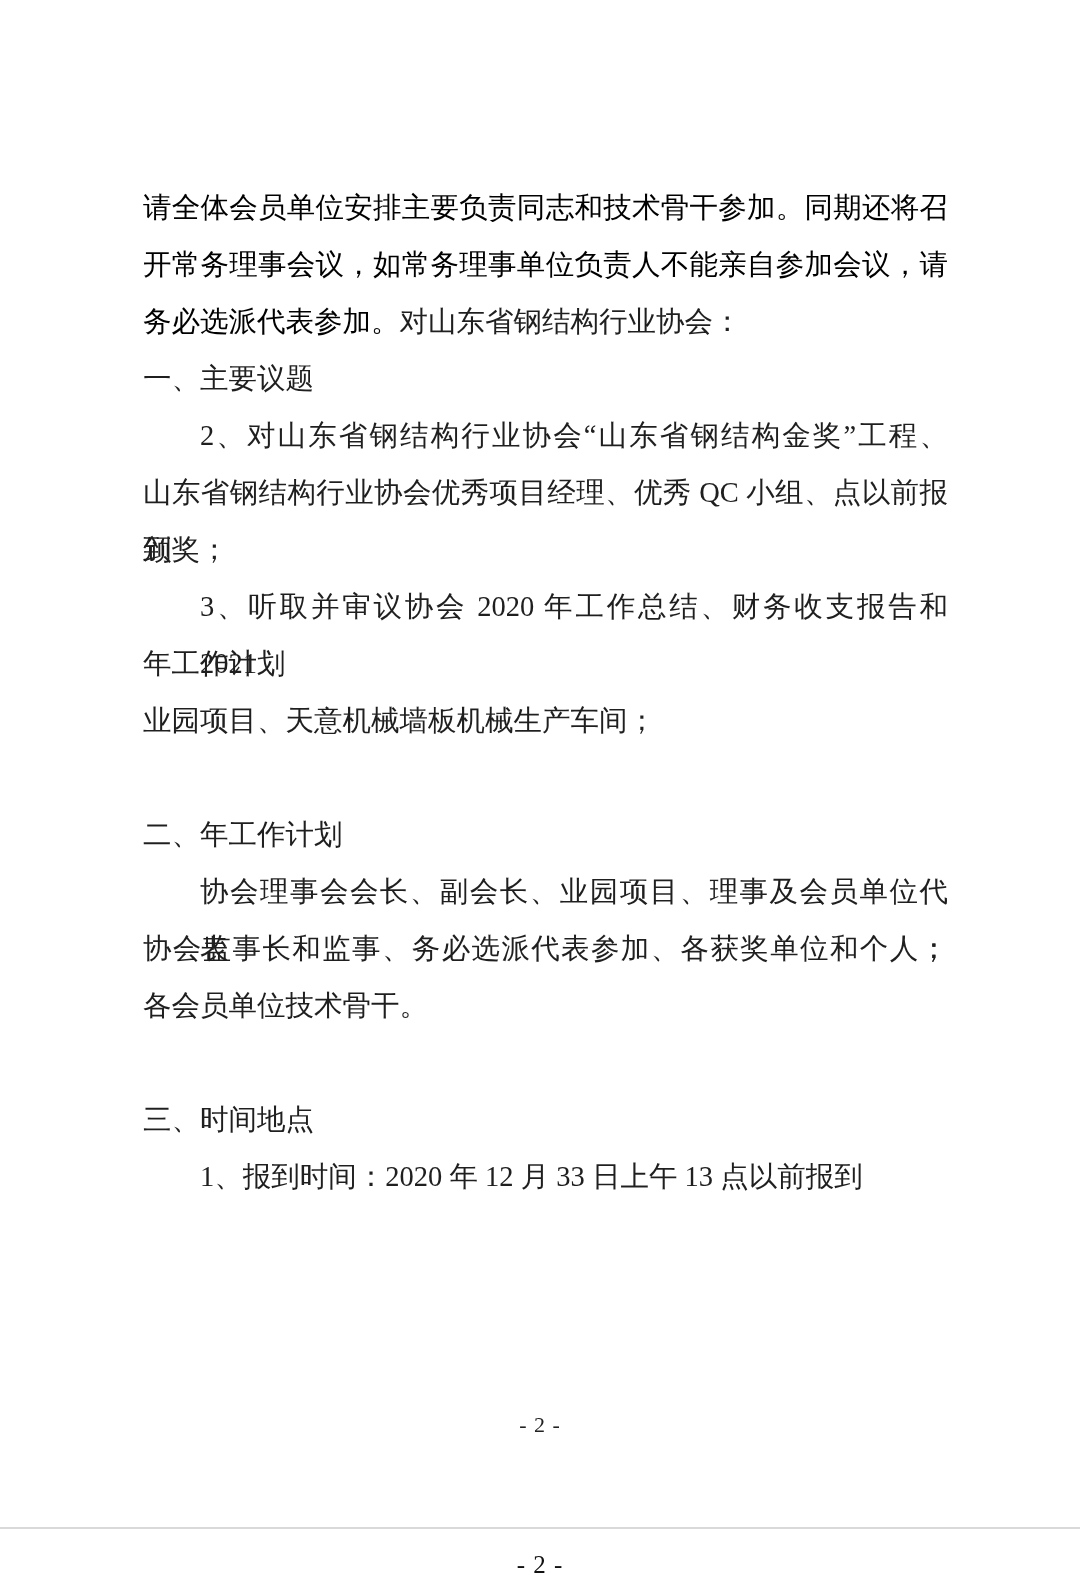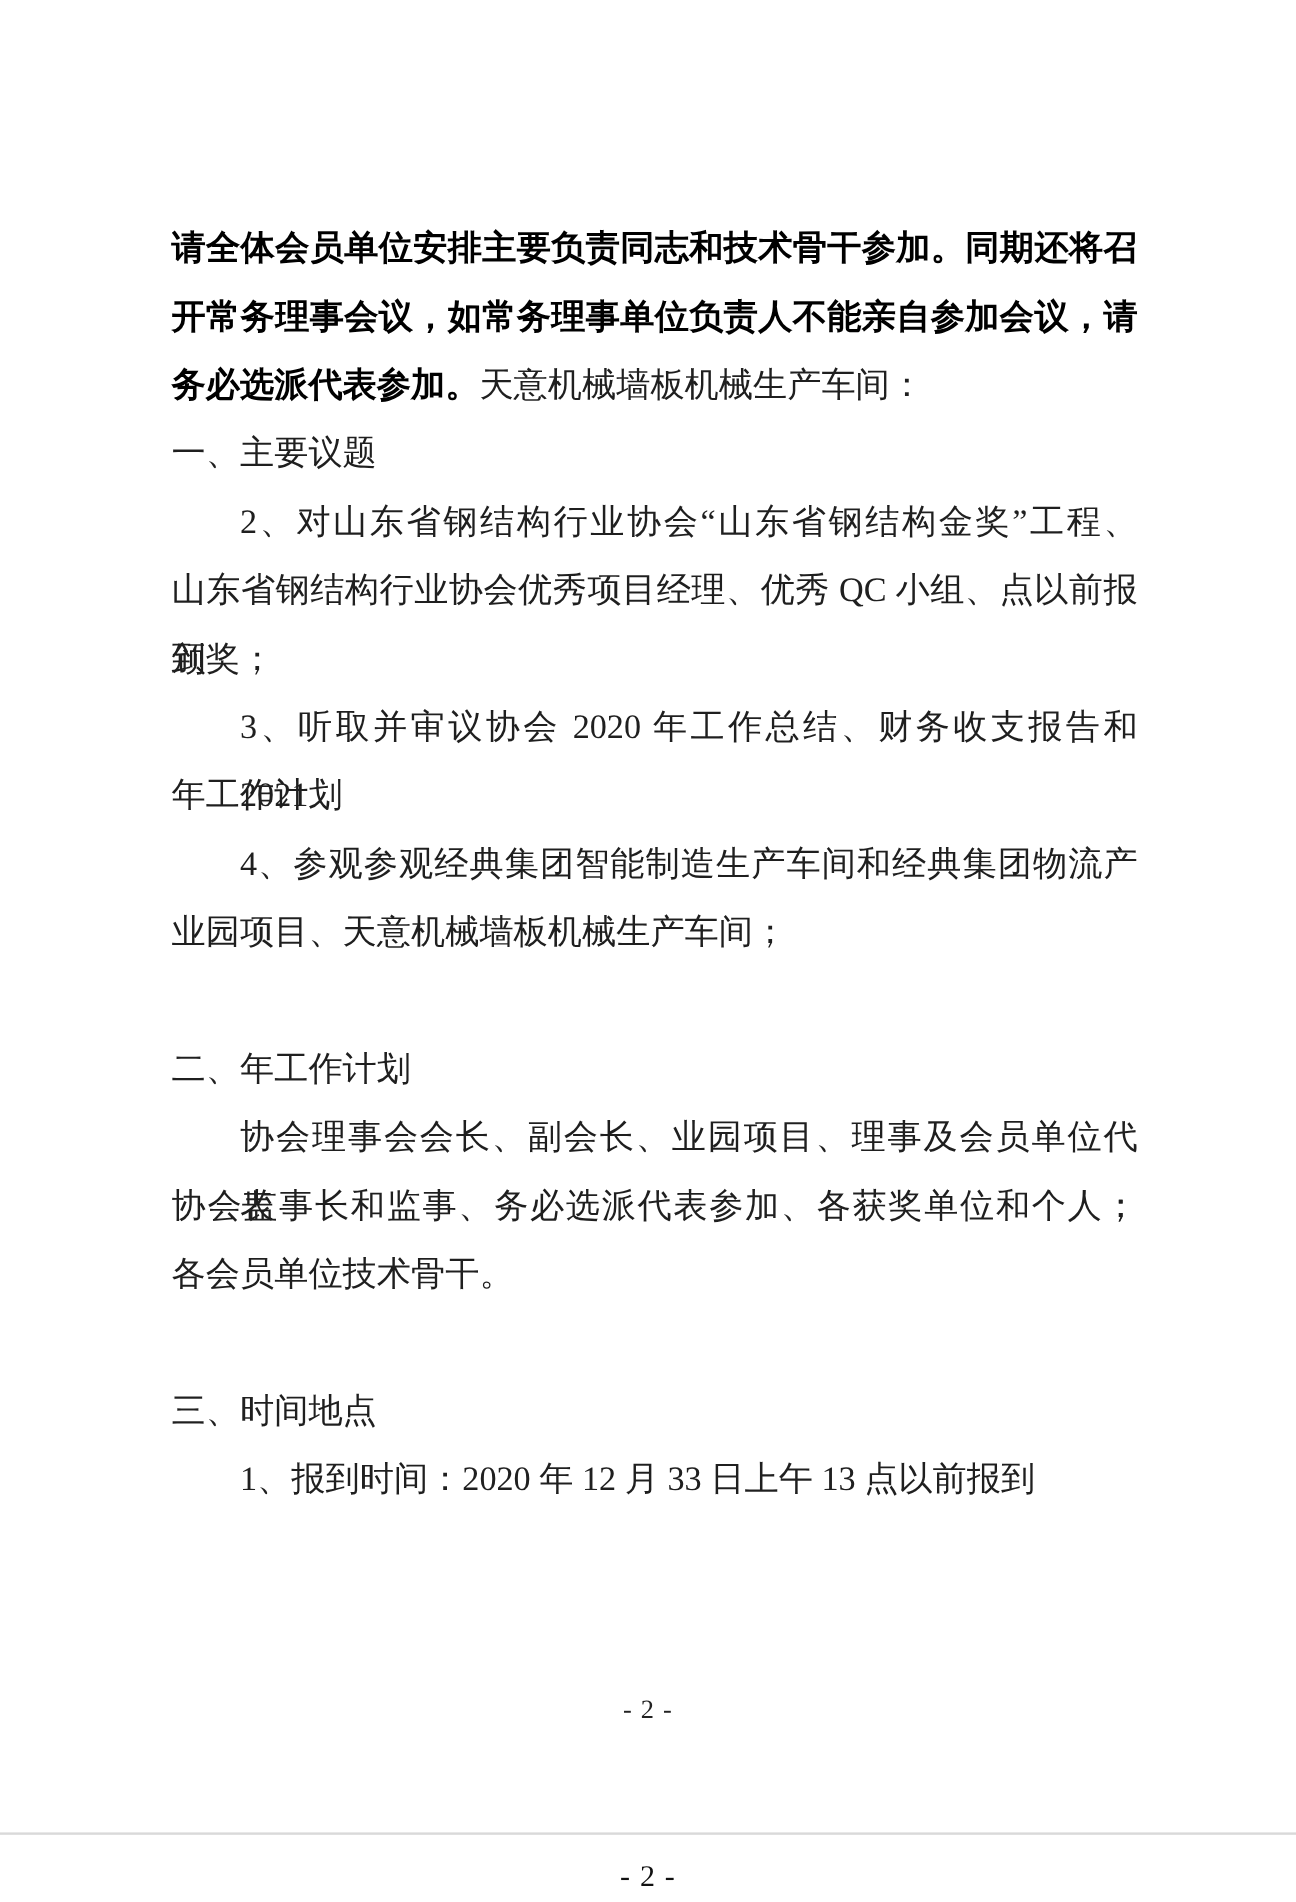--- a/index.html
+++ b/index.html
@@ -37,21 +37,21 @@
     padding-left: 57px;
   }
   .line.indent-2.fill {
     padding-left: 57px;
     width: 748px;
   }
   .line.blank {
     height: 57px;
   }
   .seg-bold {
-    font-weight: 700;
+    font-weight: 400;
     color: #000000;
   }
   .page-footer {
     position: absolute;
     top: 1408px;
     left: 0;
     width: 1080px;
     text-align: center;
     font-size: 22px;
     line-height: 34px;
@@ -78,28 +78,27 @@
     letter-spacing: 1px;
   }
 </style>
 </head>
 <body>
 
 <div class="doc-page">
   <div class="doc-content" id="doc-content">
       <div class="line fill"><span class="seg-bold">请全体会员单位安排主要负责同志和技术骨干参加。同期还将召</span></div>
       <div class="line fill"><span class="seg-bold">开常务理事会议，如常务理事单位负责人不能亲自参加会议，请</span></div>
-      <div class="line"><span class="seg-bold">务必选派代表参加。</span><span class="seg-normal">天意机械墙板机械生产车间：</span></div>
+      <div class="line"><span class="seg-bold">务必选派代表参加。</span><span class="seg-normal">对山东省钢结构行业协会：</span></div>
       <div class="line"><span class="seg-normal">一、主要议题</span></div>
       <div class="line indent-2 fill"><span class="seg-normal">2、对山东省钢结构行业协会“山东省钢结构金奖”工程、</span></div>
       <div class="line fill"><span class="seg-normal">山东省钢结构行业协会优秀项目经理、优秀 QC 小组、点以前报到</span></div>
       <div class="line"><span class="seg-normal">颁奖；</span></div>
       <div class="line indent-2 fill"><span class="seg-normal">3、听取并审议协会 2020 年工作总结、财务收支报告和 2021</span></div>
       <div class="line"><span class="seg-normal">年工作计划</span></div>
-      <div class="line indent-2 fill"><span class="seg-normal">4、参观参观经典集团智能制造生产车间和经典集团物流产</span></div>
       <div class="line"><span class="seg-normal">业园项目、天意机械墙板机械生产车间；</span></div>
       <div class="line blank"></div>
       <div class="line"><span class="seg-normal">二、年工作计划</span></div>
       <div class="line indent-2 fill"><span class="seg-normal">协会理事会会长、副会长、业园项目、理事及会员单位代表；</span></div>
       <div class="line fill"><span class="seg-normal">协会监事长和监事、务必选派代表参加、各获奖单位和个人；</span></div>
       <div class="line"><span class="seg-normal">各会员单位技术骨干。</span></div>
       <div class="line blank"></div>
       <div class="line"><span class="seg-normal">三、时间地点</span></div>
       <div class="line indent-2"><span class="seg-normal">1、报到时间：2020 年 12 月 33 日上午 13 点以前报到</span></div>
     </div>

